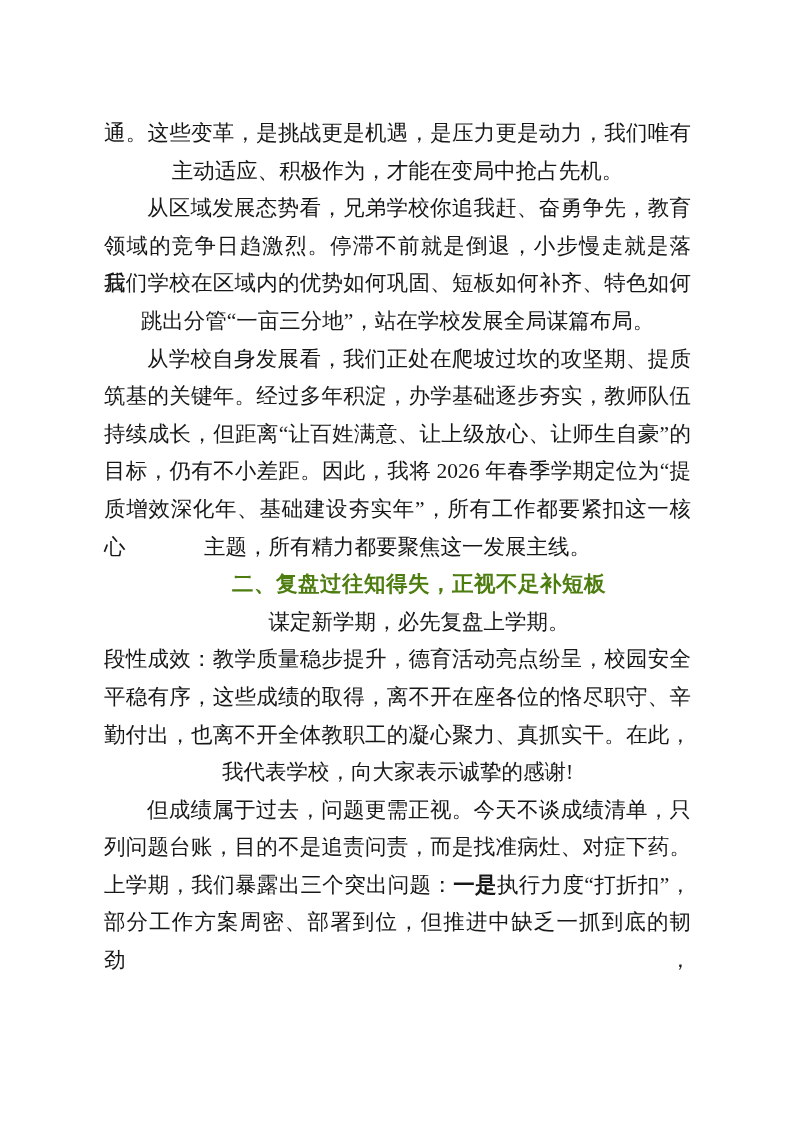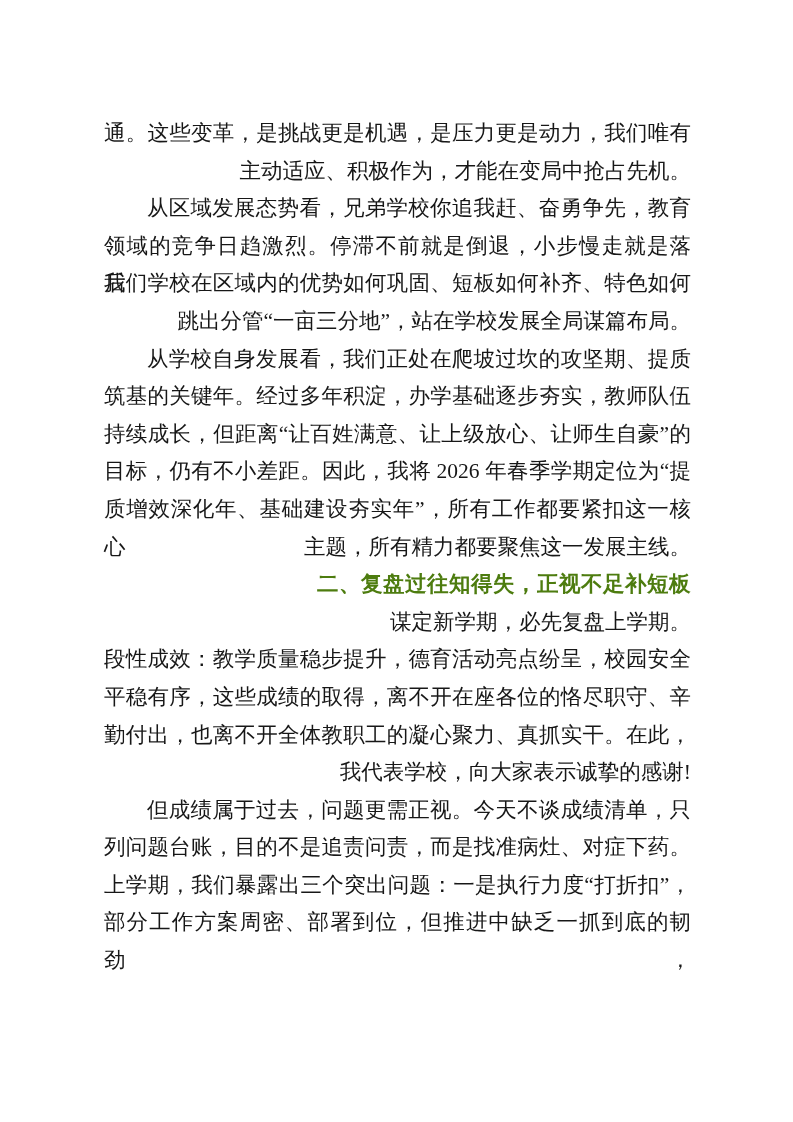--- a/index.html
+++ b/index.html
@@ -20,38 +20,38 @@
     left: 104px;
     top: 115px;
     width: 587px;
     font-size: 21.5px;
     line-height: 37.6px;
     color: #171717;
   }
   .ln {
     height: 37.6px;
     white-space: nowrap;
-    text-align: right;
+    text-align: center;
   }
   .j {
     white-space: normal;
     text-align: justify;
     text-align-last: justify;
   }
   .ind {
     text-indent: 43px;
   }
   .hd {
     font-family: "Liberation Sans", sans-serif;
     font-weight: 700;
     color: #4d7c0f;
     letter-spacing: 0.5px;
   }
   .bold-run {
-    font-weight: 400;
+    font-weight: 700;
   }
   .page-number {
     position: absolute;
     left: 0;
     top: 1032px;
     width: 793px;
     text-align: center;
     font-size: 17.5px;
     letter-spacing: 3px;
     color: #5a5a5a;

